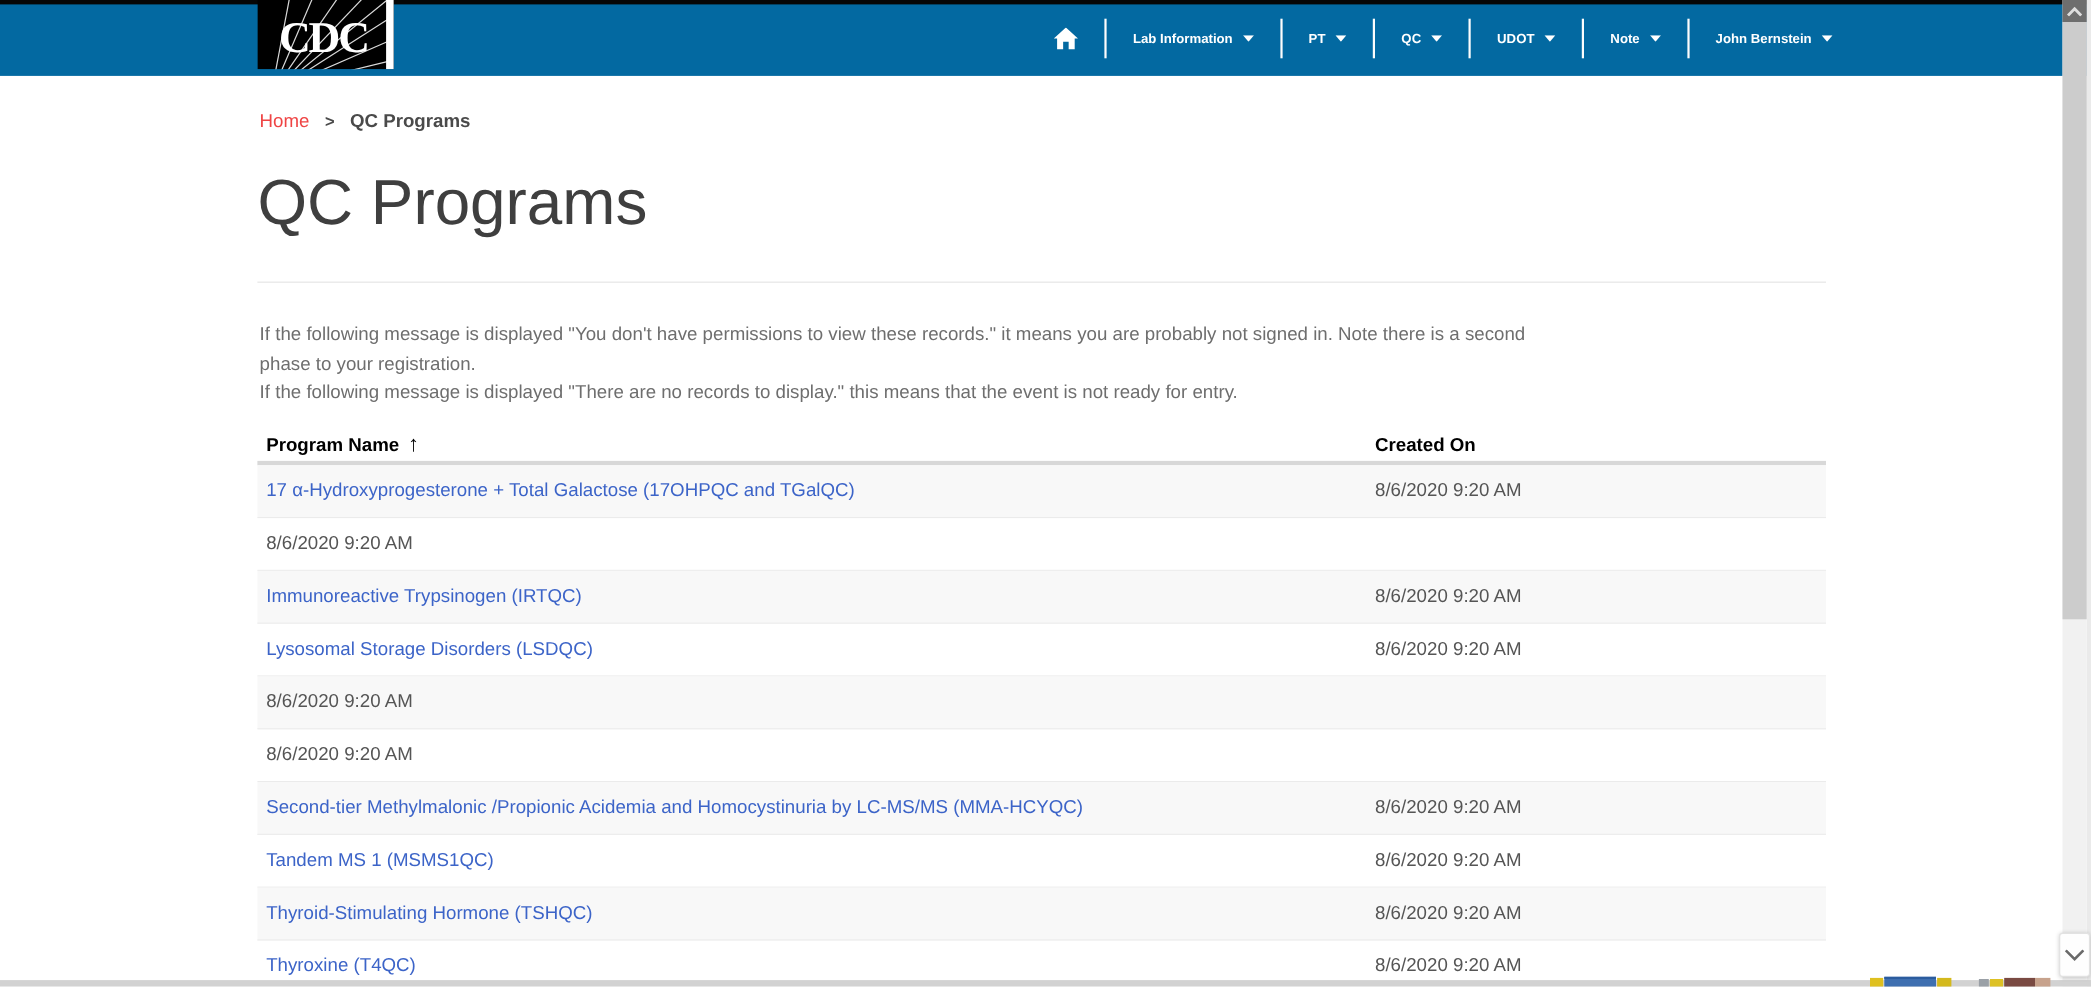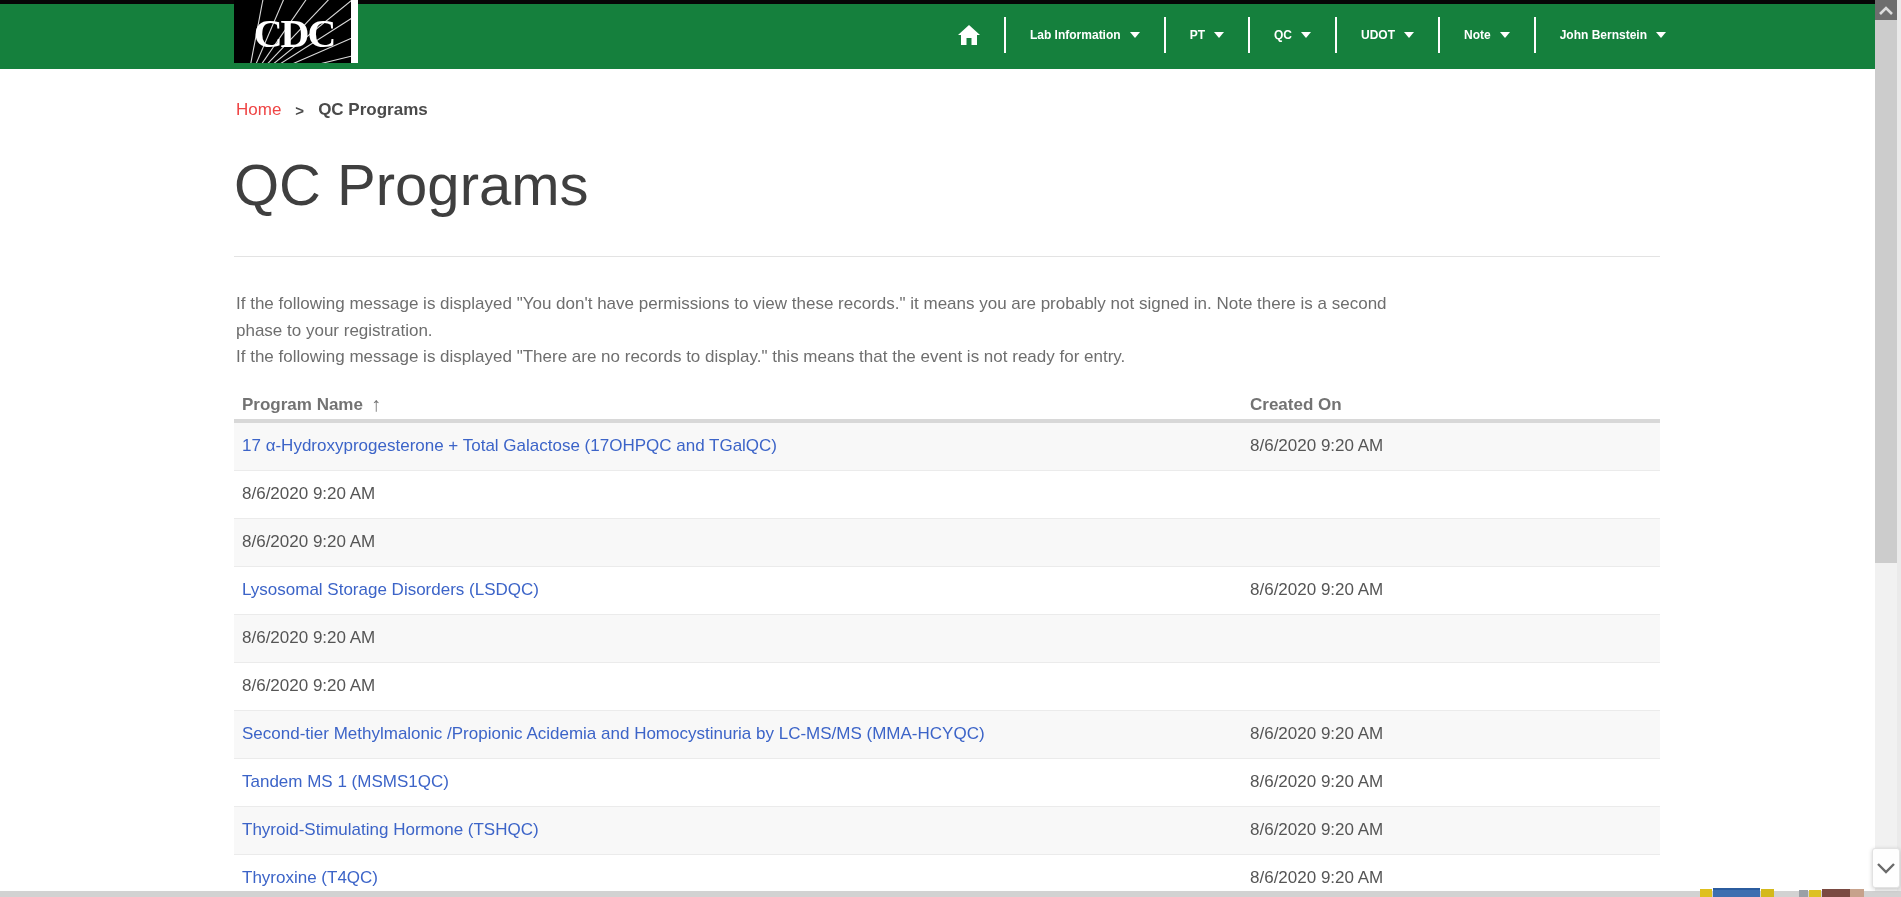--- a/index.html
+++ b/index.html
@@ -4,21 +4,21 @@
 <style>
   * { box-sizing: border-box; margin: 0; padding: 0; }
   html,body { width:1901px; height:897px; overflow:hidden; }
   body {
     position:relative;
     font-family:"Liberation Sans", sans-serif;
     background:#ffffff;
   }
 
   
-  .navbar { position:relative; height:69px; background:#15803d; }
+  .navbar { position:relative; height:69px; background:#0369a1; }
   .navbar::before { content:""; position:absolute; top:0; left:0; right:0; height:4px; background:#060606; }
   .logo { position:absolute; left:234px; top:0; width:124px; height:63px; display:block; }
   .menu { position:absolute; right:233px; top:0; height:69px; display:flex; align-items:center; }
   .nav-item {
     color:#ffffff; font-weight:bold; font-size:12px; text-decoration:none;
     display:flex; align-items:center; padding:0 24px; white-space:nowrap; cursor:pointer;
   }
   .nav-item.home { padding-left:0; }
   .nav-item.last { padding-right:2px; }
   .nav-div { width:2px; height:36px; background:#fdfdfd; flex:0 0 auto; }
@@ -33,21 +33,21 @@
   
   .page-title { margin:36px 0 0 234px; font-size:58px; font-weight:300; color:#3f3f3f; line-height:1.0; }
   .rule { margin:42px 0 0 234px; width:1426px; border:0; border-top:1px solid #e3e3e3; }
 
   
   .intro { margin:34px 0 0 236px; max-width:1185px; font-size:17px; line-height:26.5px; color:#6e6e6e; }
 
   
   .qc-table { margin:20px 0 0 234px; width:1426px; }
   .thead { display:grid; grid-template-columns:1008px 1fr; height:32px; align-items:center; border-bottom:4px solid #d8d8d8; }
-  .th { color:#737373; font-weight:bold; font-size:17px; padding-left:8px; text-decoration:none; display:flex; align-items:center; cursor:pointer; }
+  .th { color:#000000; font-weight:bold; font-size:17px; padding-left:8px; text-decoration:none; display:flex; align-items:center; cursor:pointer; }
   .sort-arrow { font-weight:900; font-size:20px; margin-left:8px; }
   .trow { display:grid; grid-template-columns:1008px 1fr; height:48px; align-items:center; border-bottom:1px solid #ebebeb; }
   .tbody .trow:nth-child(odd) { background:#f8f8f8; }
   .prog-link { color:#3c64c8; font-size:17px; text-decoration:none; padding-left:8px; cursor:pointer; }
   .created { color:#555555; font-size:17px; padding-left:8px; }
 
   
   .edge { position:absolute; top:0; right:0; width:4px; height:897px; background:#eaeaea; z-index:49; }
   .scrollbar { position:absolute; top:0; right:4px; width:22px; height:897px; background:#f1f1f1; z-index:50; }
   .sb-up { height:20px; background:#6e6e6e; display:flex; align-items:center; justify-content:center; cursor:pointer; }
@@ -174,20 +174,21 @@
 
   <div class="tbody">
     <div class="trow">
       <a class="prog-link">17 α-Hydroxyprogesterone + Total Galactose (17OHPQC and TGalQC)</a>
       <span class="created">8/6/2020 9:20 AM</span>
     </div>
     <div class="trow">
       <span class="created">8/6/2020 9:20 AM</span>
     </div>
     <div class="trow">
+      <a class="prog-link">Immunoreactive Trypsinogen (IRTQC)</a>
       <span class="created">8/6/2020 9:20 AM</span>
     </div>
     <div class="trow">
       <a class="prog-link">Lysosomal Storage Disorders (LSDQC)</a>
       <span class="created">8/6/2020 9:20 AM</span>
     </div>
     <div class="trow">
       <span class="created">8/6/2020 9:20 AM</span>
     </div>
     <div class="trow">

